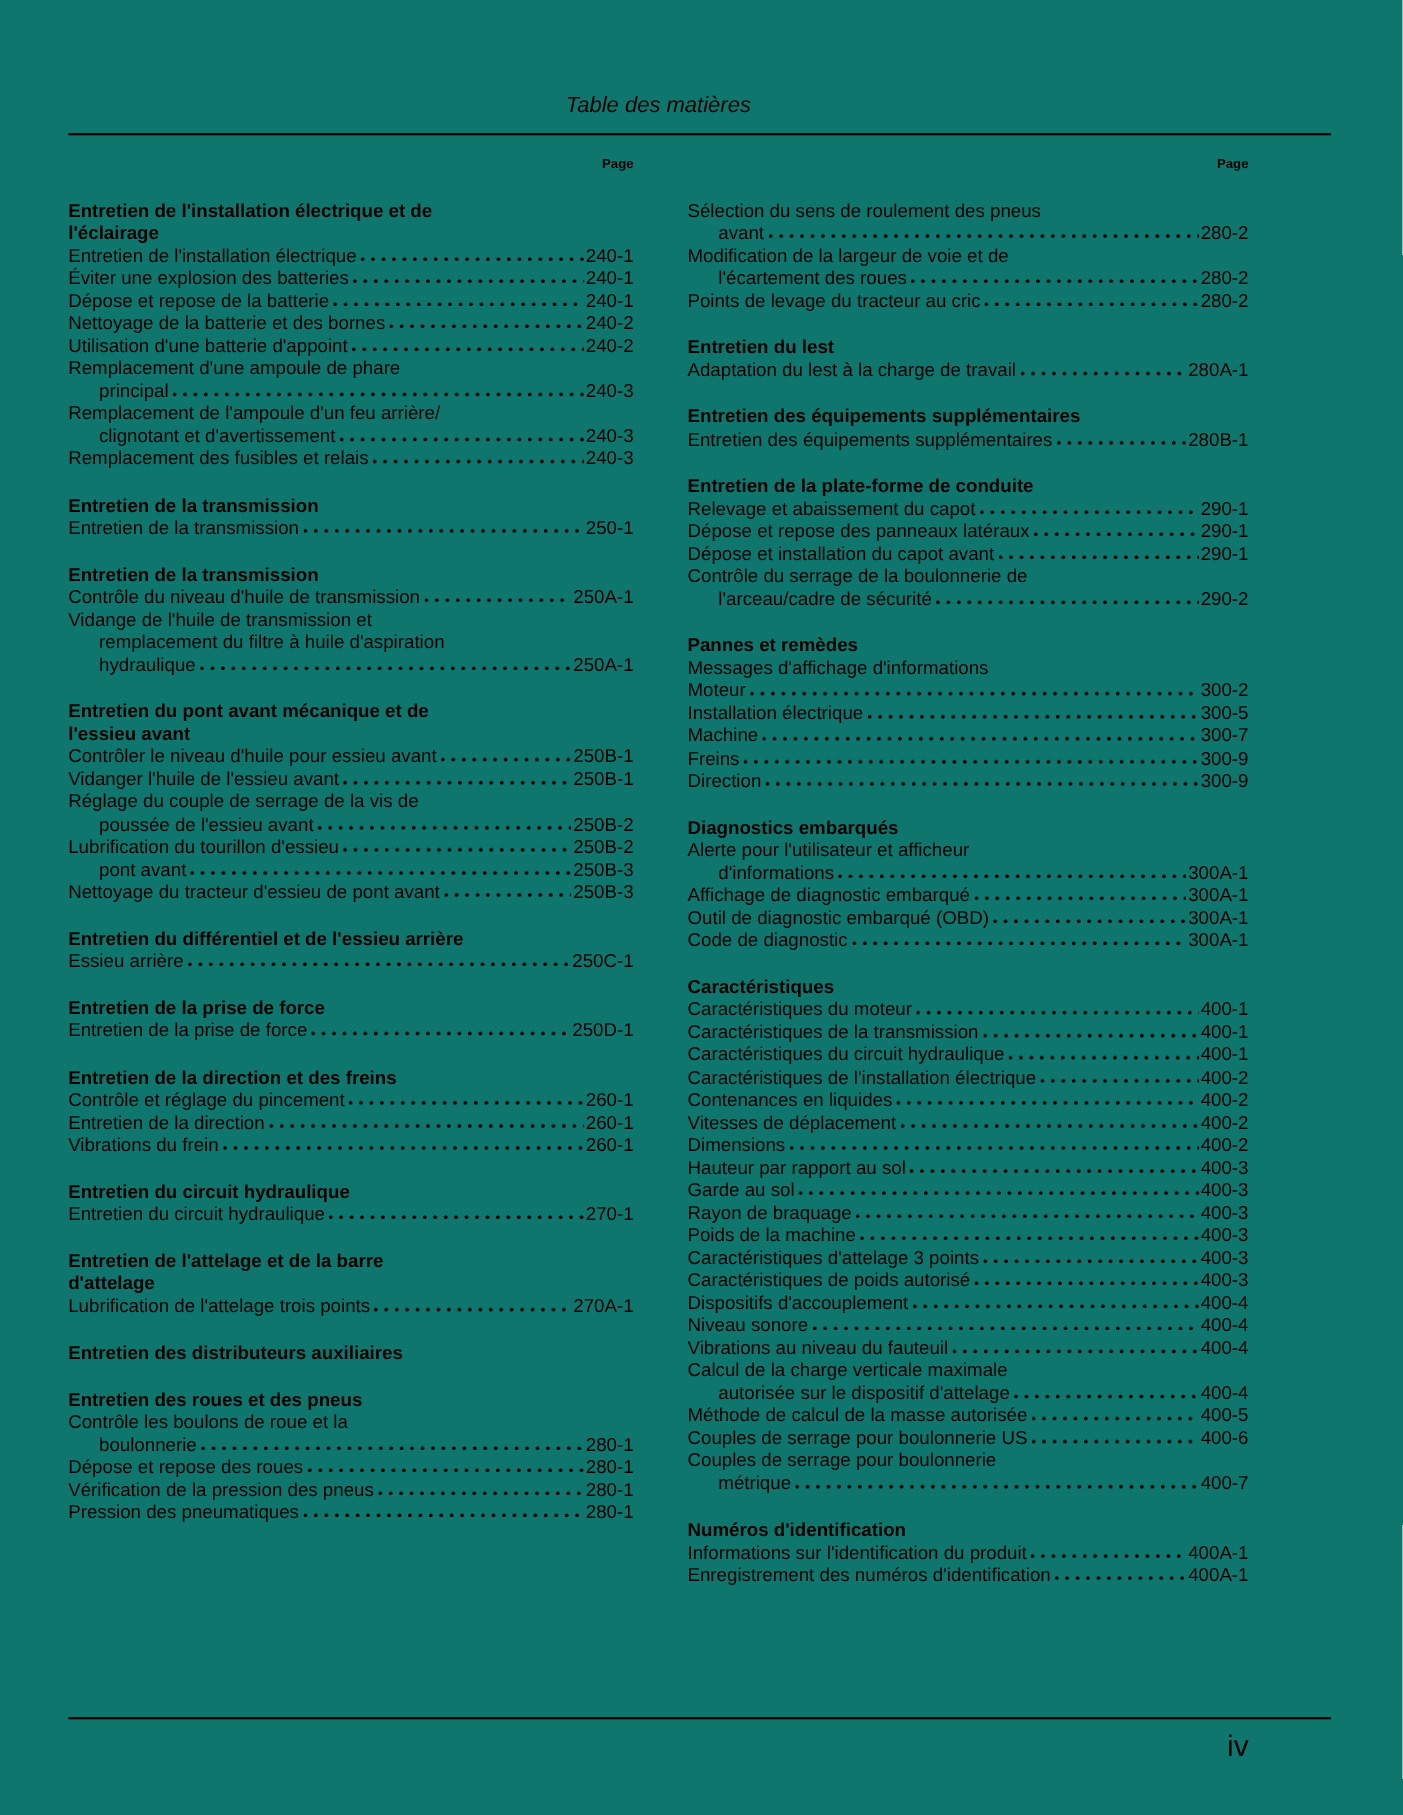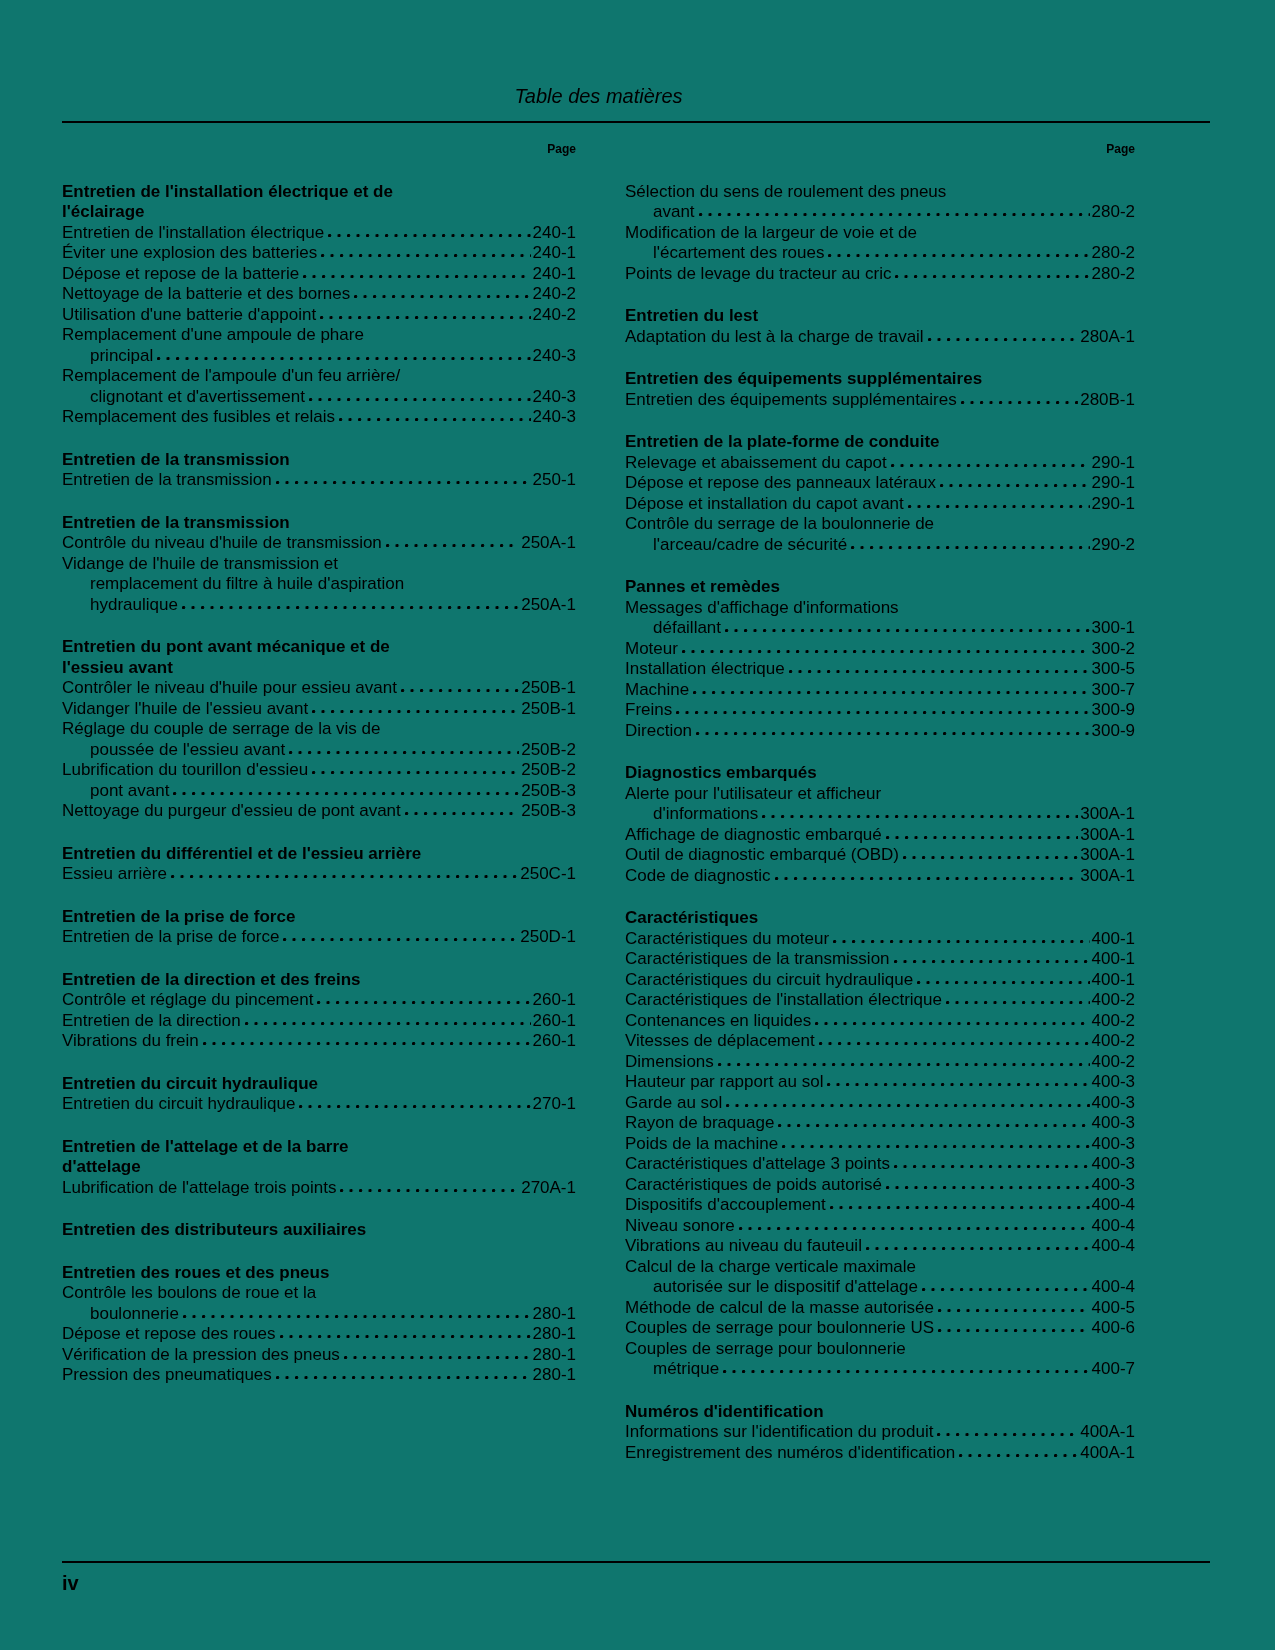--- a/index.html
+++ b/index.html
@@ -44,21 +44,21 @@
     flex: 1 1 auto; min-width: 14px; height: 15px;
     margin: 0 2px 0 4px;
     background-image: radial-gradient(circle at 1.6px 12.6px, #000 1.35px, transparent 1.9px);
     background-size: 9.5px 15px;
     background-repeat: repeat-x;
   }
   .pnum { white-space: nowrap; flex: 0 0 auto; }
 
   .folio {
     position: absolute; top: 1572px; left: 62px; width: 1073px;
-    text-align: left; font-weight: 700; font-size: 20px;
+    text-align: right; font-weight: 400; font-size: 27px;
   }
 </style>
 </head>
 <body>
 
 <div class="page">
   <div class="doc-title">Table des matières</div>
   <div class="rule rule-top"></div>
   <div class="columns" id="columns">
       <div class="col">
@@ -188,21 +188,21 @@
           </div>
           <div class="entry">
             <div class="eline indent row">
               <span class="etext">pont avant</span>
               <span class="leader"></span>
               <span class="pnum">250B-3</span>
             </div>
           </div>
           <div class="entry">
             <div class="eline row">
-              <span class="etext">Nettoyage du purgeur d'essieu de pont avant</span>
+              <span class="etext">Nettoyage du tracteur d'essieu de pont avant</span>
               <span class="leader"></span>
               <span class="pnum">250B-3</span>
             </div>
           </div>
         </div>
         <div class="section">
           <div class="sec-title">Entretien du différentiel et de l'essieu arrière</div>
           <div class="entry">
             <div class="eline row">
               <span class="etext">Essieu arrière</span>
@@ -378,25 +378,20 @@
               <span class="etext">l'arceau/cadre de sécurité</span>
               <span class="leader"></span>
               <span class="pnum">290-2</span>
             </div>
           </div>
         </div>
         <div class="section">
           <div class="sec-title">Pannes et remèdes</div>
           <div class="entry">
             <div class="eline">Messages d'affichage d'informations</div>
-            <div class="eline indent row">
-              <span class="etext">défaillant</span>
-              <span class="leader"></span>
-              <span class="pnum">300-1</span>
-            </div>
           </div>
           <div class="entry">
             <div class="eline row">
               <span class="etext">Moteur</span>
               <span class="leader"></span>
               <span class="pnum">300-2</span>
             </div>
           </div>
           <div class="entry">
             <div class="eline row">

